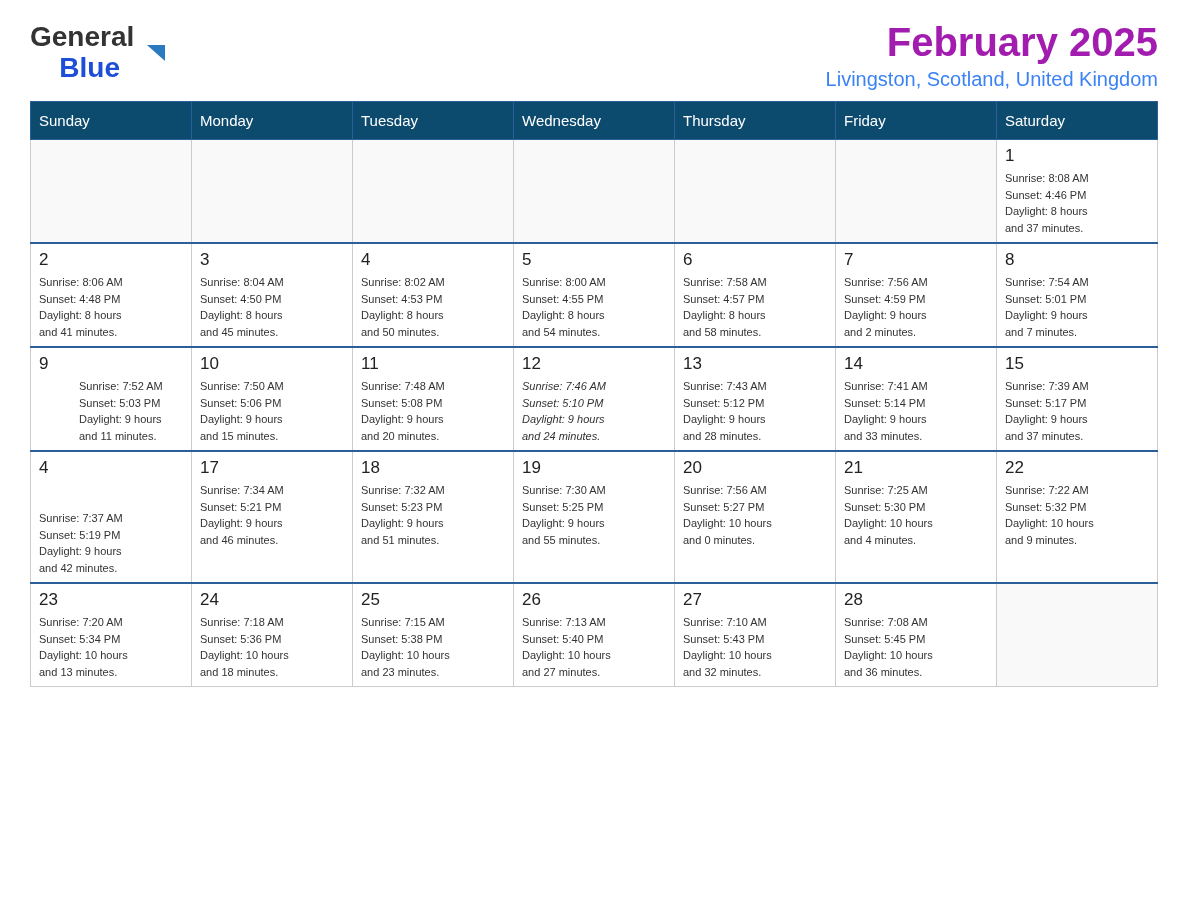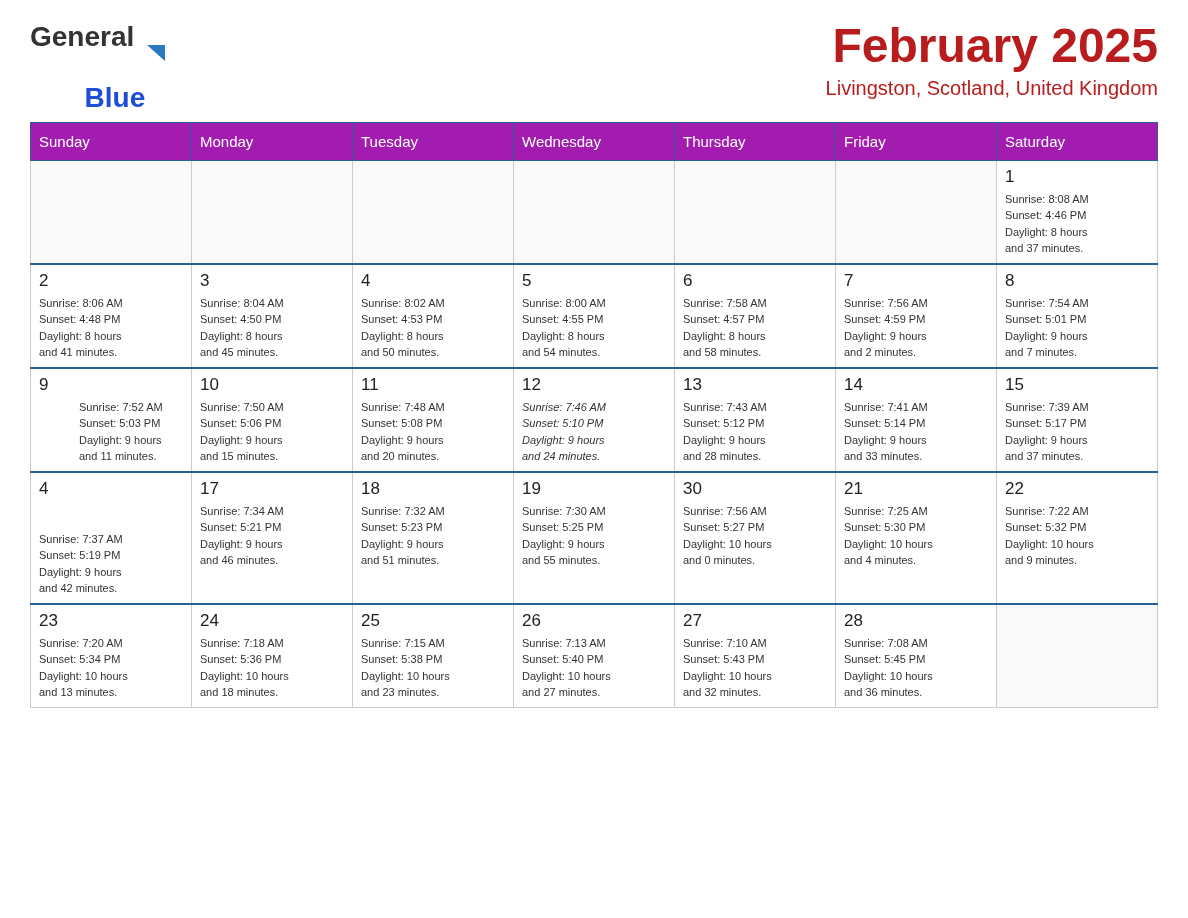--- a/index.html
+++ b/index.html
@@ -12,45 +12,44 @@
     }
     .header {
       display: flex;
       justify-content: space-between;
       align-items: flex-start;
       margin-bottom: 10px;
     }
     .logo {
       display: flex;
       flex-direction: column;
-      align-items: flex-end;
-      gap: 30px;
+      align-items: center;
     }
     .title-section {
       text-align: right;
     }
     .calendar-title {
-      font-size: 48px;
+      font-size: 40px;
       font-weight: bold;
-      color: #b91c1c;
+      color: #a21caf;
       line-height: 1.1;
       margin-left: 28px;
     }
     .calendar-subtitle {
       font-size: 20px;
-      color: #b91c1c;
+      color: #3b82f6;
       margin-top: 4px;
     }
     .calendar-table {
       width: 100%;
       border-collapse: collapse;
       margin-top: 10px;
     }
     .calendar-table th {
-      background-color: #a21caf;
+      background-color: #0c4a6e;
       color: #fff;
       font-size: 15px;
       font-weight: normal;
       padding: 10px 8px;
       text-align: left;
       border: 1px solid #2a6099;
     }
     .calendar-table td {
       vertical-align: top;
       border: 1px solid #ccc;
@@ -256,21 +255,21 @@
 and 51 minutes.</div>
         </td>
         <td>
           <span class="day-number">19</span>
           <div class="day-info" style="white-space: pre-line;">Sunrise: 7:30 AM
 Sunset: 5:25 PM
 Daylight: 9 hours
 and 55 minutes.</div>
         </td>
         <td>
-          <span class="day-number">30</span>
+          <span class="day-number">20</span>
           <div class="day-info" style="white-space: pre-line;">Sunrise: 7:56 AM
 Sunset: 5:27 PM
 Daylight: 10 hours
 and 0 minutes.</div>
         </td>
         <td>
           <span class="day-number">21</span>
           <div class="day-info" style="white-space: pre-line;">Sunrise: 7:25 AM
 Sunset: 5:30 PM
 Daylight: 10 hours

